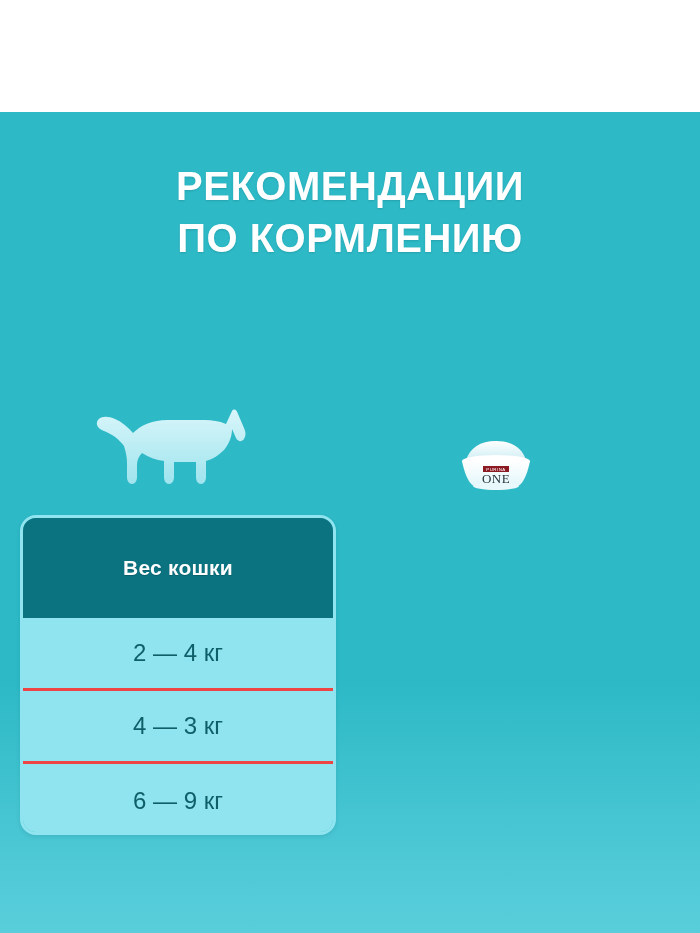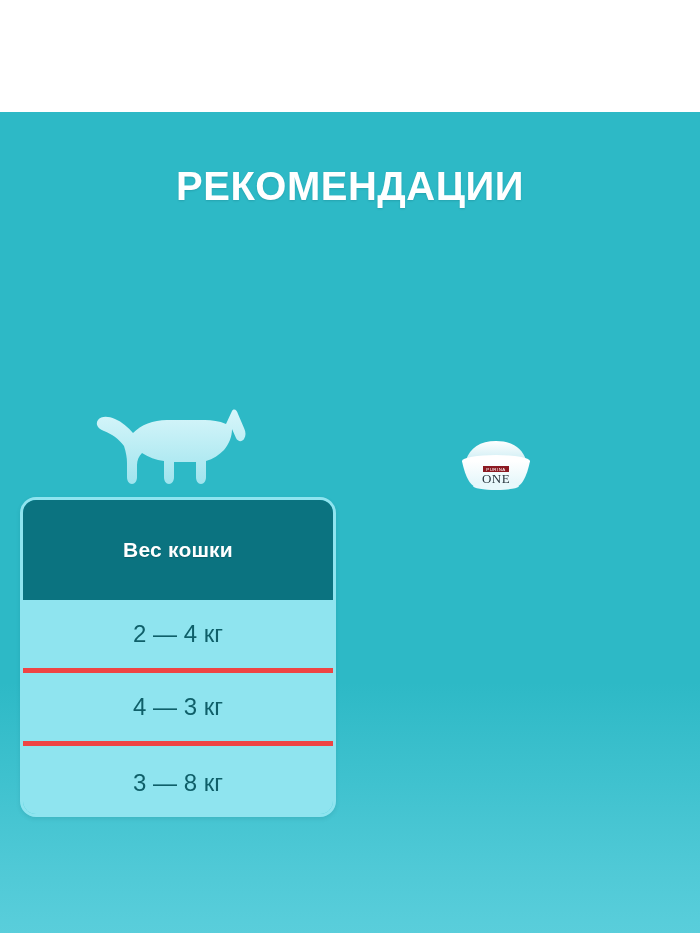--- a/index.html
+++ b/index.html
@@ -67,21 +67,21 @@
   .card {
     position: absolute;
     top: 385px;
     height: 320px;
     border: 3px solid #8fe4ef;
     border-radius: 16px;
     box-sizing: border-box;
     overflow: hidden;
     box-shadow: 0 2px 4px rgba(0,70,80,0.12);
   }
-  .card-left  { left: 20px;  width: 316px; }
+  .card-left  { left: 20px;  width: 316px; margin-top: 18px; }
   .card-right { left: 362px; width: 316px; }
 
   .card-header {
     height: 100px;
     background: #0b7380;
     display: flex;
     align-items: center;
     justify-content: center;
     color: #ffffff;
     font-weight: bold;
@@ -92,32 +92,33 @@
   .card-body { background: #8fe4ef; }
 
   .row {
     height: 73px;
     display: flex;
     align-items: center;
     justify-content: center;
     color: #0f5f69;
     font-size: 24px;
     font-weight: normal;
-    border-bottom: 5px solid #ef4444;
+    border-bottom: 3px solid #ef4444;
     box-sizing: border-box;
   }
   .row:last-child { border-bottom: none; }
 </style>
 </head>
 <body>
 
 <div class="panel">
 
   <div class="title">
     <span class="title-line">РЕКОМЕНДАЦИИ</span>
+    <span class="title-line">ПО КОРМЛЕНИЮ</span>
   </div>
 
   <div class="icon-cat">
     <svg viewBox="0 0 160 82" width="160" height="82" aria-hidden="true">
       <defs>
         <linearGradient id="catGrad" x1="0" y1="0" x2="0" y2="1">
           <stop offset="0%" stop-color="#d8f6fa"></stop>
           <stop offset="100%" stop-color="#9fe4ee"></stop>
         </linearGradient>
       </defs>
@@ -172,18 +173,18 @@
 
       <text x="56" y="45" font-family="'Liberation Serif', serif" font-size="13" fill="#27343c" text-anchor="middle" letter-spacing="0.5">ONE</text>
     </svg>
   </div>
 
   <div class="card card-left">
     <div class="card-header">Вес кошки</div>
     <div class="card-body">
       <div class="row">2 — 4 кг</div>
       <div class="row">4 — 3 кг</div>
-      <div class="row">3 — 8 кг</div>
+      <div class="row">6 — 9 кг</div>
     </div>
   </div>
 
 
 </div>
 
 </body></html>

